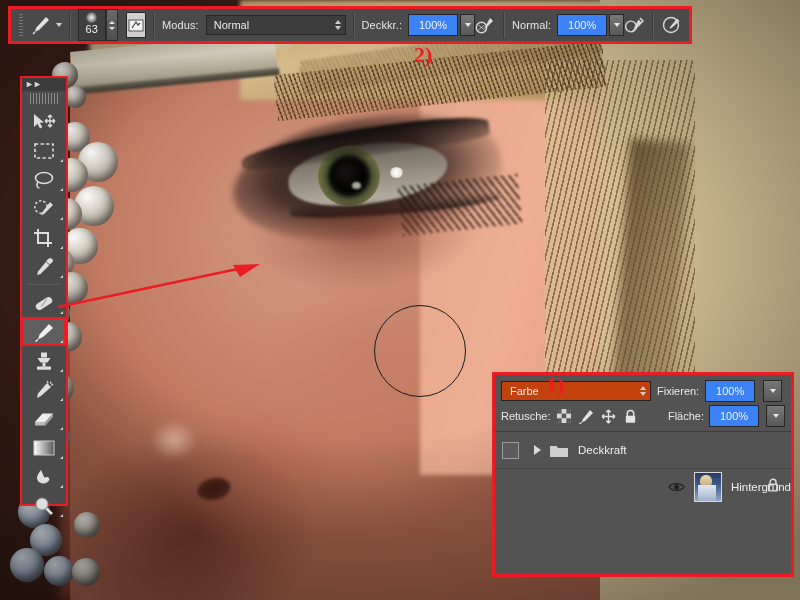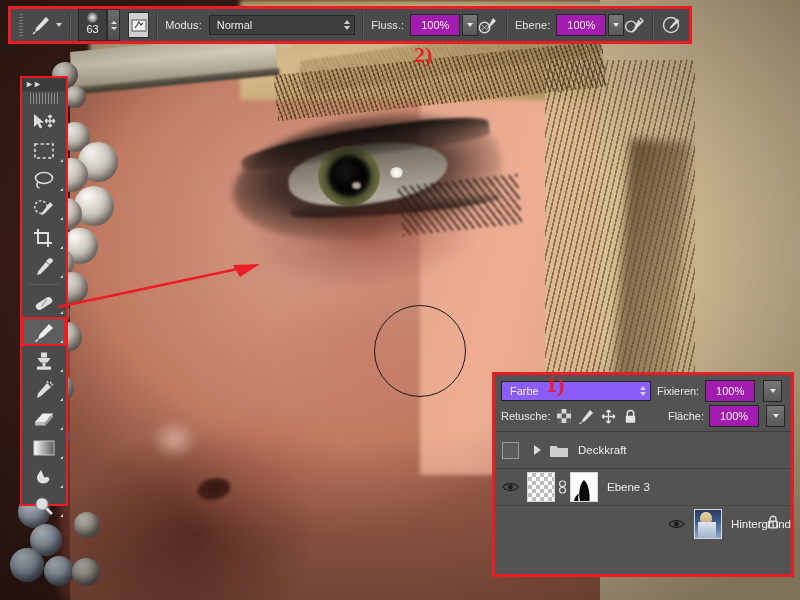--- a/index.html
+++ b/index.html
@@ -152,21 +152,21 @@
   .spin i.dn{border-top:3.5px solid #e2e2e2;}
   .tabletbtn{width:24px;height:24px;background:#cfcfcf;border:1px solid #2b2b2b;
     display:flex;align-items:center;justify-content:center;margin-left:8px;}
   .selbox{height:20px;background:#3d3d3d;border:1px solid #262626;
     display:flex;align-items:center;justify-content:space-between;
     color:#eaeaea;font-size:11px;padding:0 4px 0 7px;box-sizing:border-box;}
   .updown{display:flex;flex-direction:column;gap:2px;margin-left:6px;}
   .updown i{display:block;width:0;height:0;border-left:3.5px solid transparent;border-right:3.5px solid transparent;}
   .updown i.u{border-bottom:4px solid #cfcfcf;}
   .updown i.d{border-top:4px solid #cfcfcf;}
-  .numbox{height:20px;min-width:38px;background:#a21caf;border:1px solid #262626;
+  .numbox{height:20px;min-width:38px;background:#3b82f6;border:1px solid #262626;
     color:#f2f2f2;font-size:11px;display:flex;align-items:center;justify-content:center;padding:0 5px;}
   .dropbtn{width:17px;height:20px;background:linear-gradient(180deg,#787878,#585858);
     border:1px solid #262626;display:flex;align-items:center;justify-content:center;margin-left:2px;}
   .dropbtn .caret-sm{margin:0;border-top-color:#e8e8e8;}
   .airico{width:26px;height:24px;display:flex;align-items:center;justify-content:center;}
 
   
   .toolpal{position:absolute;left:20px;top:76px;width:48px;height:430px;
     background:#4a4a4a;border:2px solid #ec1c24;box-sizing:border-box;}
   .tp-head{height:13px;background:#3c3c3c;display:flex;align-items:center;padding-left:3px;}
@@ -179,21 +179,21 @@
     transform:rotate(0deg);}
   .tpbtn.sel{background:#5e5e5e;outline:2px solid #ec1c24;outline-offset:-2px;z-index:3;}
   .tp-div{height:1px;background:#5c5c5c;margin:3px 6px;}
 
   
   .layers{position:absolute;left:492px;top:372px;width:302px;height:205px;
     background:#535353;border:3px solid #ec1c24;box-sizing:border-box;}
   .lrow1{display:flex;align-items:center;height:26px;padding:3px 6px 0 6px;gap:6px;}
   .lrow2{display:flex;align-items:center;height:24px;padding:0 6px;gap:5px;}
   .ltxt{color:#e9e9e9;font-size:11px;white-space:nowrap;}
-  .blendsel{flex:0 0 150px;height:20px;background:#8b5cf6;border:1px solid #232323;
+  .blendsel{flex:0 0 150px;height:20px;background:#c2410c;border:1px solid #232323;
     display:flex;align-items:center;justify-content:space-between;color:#efefef;font-size:11px;padding:0 4px 0 8px;box-sizing:border-box;}
   .lockico{width:17px;height:17px;display:flex;align-items:center;justify-content:center;}
   .layerlist{position:absolute;left:0;right:0;top:56px;bottom:0;background:#535353;
     border-top:1px solid #3d3d3d;}
   .layer{height:36px;display:flex;align-items:center;border-bottom:1px solid #464646;position:relative;}
   .layer.sel{background:#76879c;}
   .eyecell{width:30px;display:flex;align-items:center;justify-content:center;}
   .thumbcell{display:flex;align-items:center;gap:3px;margin-left:2px;}
   .thumb{width:28px;height:30px;border:1px solid #d7d7d7;box-sizing:border-box;}
   .checker{background-image:
@@ -316,36 +316,36 @@
     <div class="selbox" style="width:178px;margin-left:7px;">
       <span>Normal</span>
       <span class="updown">
           <i class="u"></i>
           <i class="d"></i>
         </span>
     </div>
 
     <div class="vsep"></div>
 
-    <span class="obtxt">Fluss.:</span>
+    <span class="obtxt">Deckkr.:</span>
     <div class="numbox" style="margin-left:6px;">100%</div>
     <div class="dropbtn">
         <div class="caret-sm"></div>
       </div>
     <div class="airico">
       <svg width="21" height="19" viewBox="0 0 21 19">
         <circle cx="6.5" cy="11.5" r="5.2" fill="none" stroke="#d8d8d8" stroke-width="1.4"></circle>
         <path d="M3.5 9 L9.5 14 M9.5 9 L3.5 14" stroke="#d8d8d8" stroke-width=".8"></path>
         <path d="M15 2 L18 5 L11 12 L9 13 L10 11 Z" fill="#dcdcdc"></path>
       </svg>
     </div>
 
     <div class="vsep"></div>
 
-    <span class="obtxt">Ebene:</span>
+    <span class="obtxt">Normal:</span>
     <div class="numbox" style="margin-left:6px;">100%</div>
     <div class="dropbtn">
         <div class="caret-sm"></div>
       </div>
     <div class="airico">
       <svg width="21" height="19" viewBox="0 0 21 19">
         <circle cx="7" cy="10.5" r="5.4" fill="none" stroke="#d8d8d8" stroke-width="1.4"></circle>
         <path d="M16 2 L19 5 L8 16" stroke="#d8d8d8" stroke-width="1.5" fill="none"></path>
         <path d="M14.5 3.5 L17.5 6.5 L11 12 L9.5 13 L10.5 11 Z" fill="#dcdcdc"></path>
       </svg>
@@ -534,43 +534,20 @@
           <div class="folderbox" style="margin-left:0;"></div>
         </div>
         <div class="twisty"></div>
         <svg width="20" height="15" viewBox="0 0 20 15" style="margin-left:8px;">
           <path d="M1 3 L7.5 3 L9 5 L19 5 L19 14 L1 14 Z" fill="#cfcfcf"></path>
         </svg>
         <span class="lname">Deckkraft</span>
       </div>
 
 
-      <div class="layer">
-        <div class="eyecell">
-          <svg width="17" height="12" viewBox="0 0 17 12">
-            <path d="M1 6 C4 1.5 13 1.5 16 6 C13 10.5 4 10.5 1 6 Z" fill="none" stroke="#1f1f1f" stroke-width="1.3"></path>
-            <circle cx="8.5" cy="6" r="2.5" fill="#1f1f1f"></circle>
-          </svg>
-        </div>
-        <div class="thumbcell">
-          <div class="thumb checker"></div>
-          <svg width="9" height="14" viewBox="0 0 9 14">
-            <rect x="1.5" y="1" width="6" height="5.5" rx="2.7" fill="none" stroke="#e0e0e0" stroke-width="1.2"></rect>
-            <rect x="1.5" y="7.5" width="6" height="5.5" rx="2.7" fill="none" stroke="#e0e0e0" stroke-width="1.2"></rect>
-          </svg>
-          <div class="thumb" style="background:#fff;">
-            <svg width="26" height="28" viewBox="0 0 26 28">
-              <rect width="26" height="28" fill="#ffffff"></rect>
-              <path d="M9 28 C7 20 9 10 13 7 C17 10 19 19 18.5 28 Z" fill="#0a0a0a"></path>
-              <path d="M3 28 C4 24 6 21 8 21 C7 24 7 26 7.5 28 Z" fill="#0a0a0a"></path>
-            </svg>
-          </div>
-        </div>
-        <span class="lname">Ebene 3</span>
-      </div>
 
       <div class="layer" style="border-bottom:none;justify-content:flex-end;">
         <div class="eyecell">
           <svg width="17" height="12" viewBox="0 0 17 12">
             <path d="M1 6 C4 1.5 13 1.5 16 6 C13 10.5 4 10.5 1 6 Z" fill="none" stroke="#1f1f1f" stroke-width="1.3"></path>
             <circle cx="8.5" cy="6" r="2.5" fill="#1f1f1f"></circle>
           </svg>
         </div>
         <div class="thumbcell">
           <div class="thumb" style="overflow:hidden;position:relative;background:linear-gradient(180deg,#2a3a63 0%,#3c5a8a 40%,#8fa6c4 100%);">

